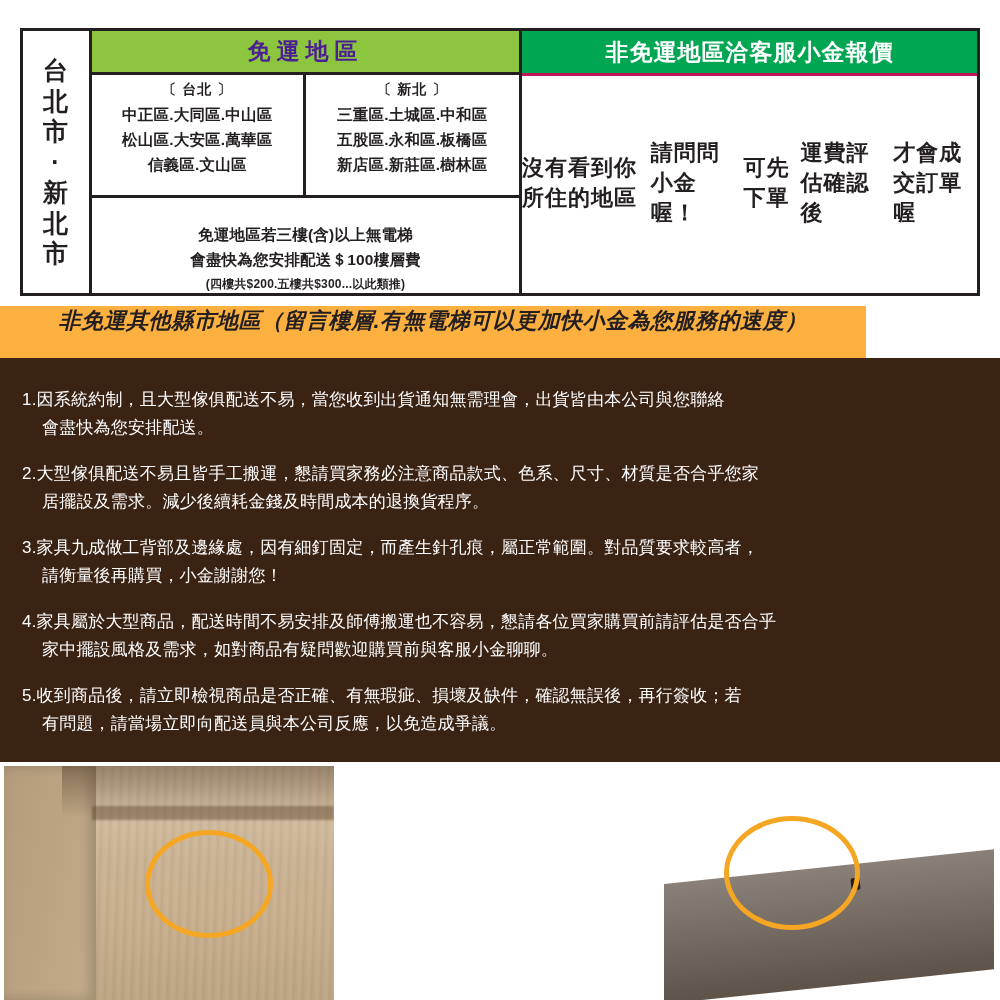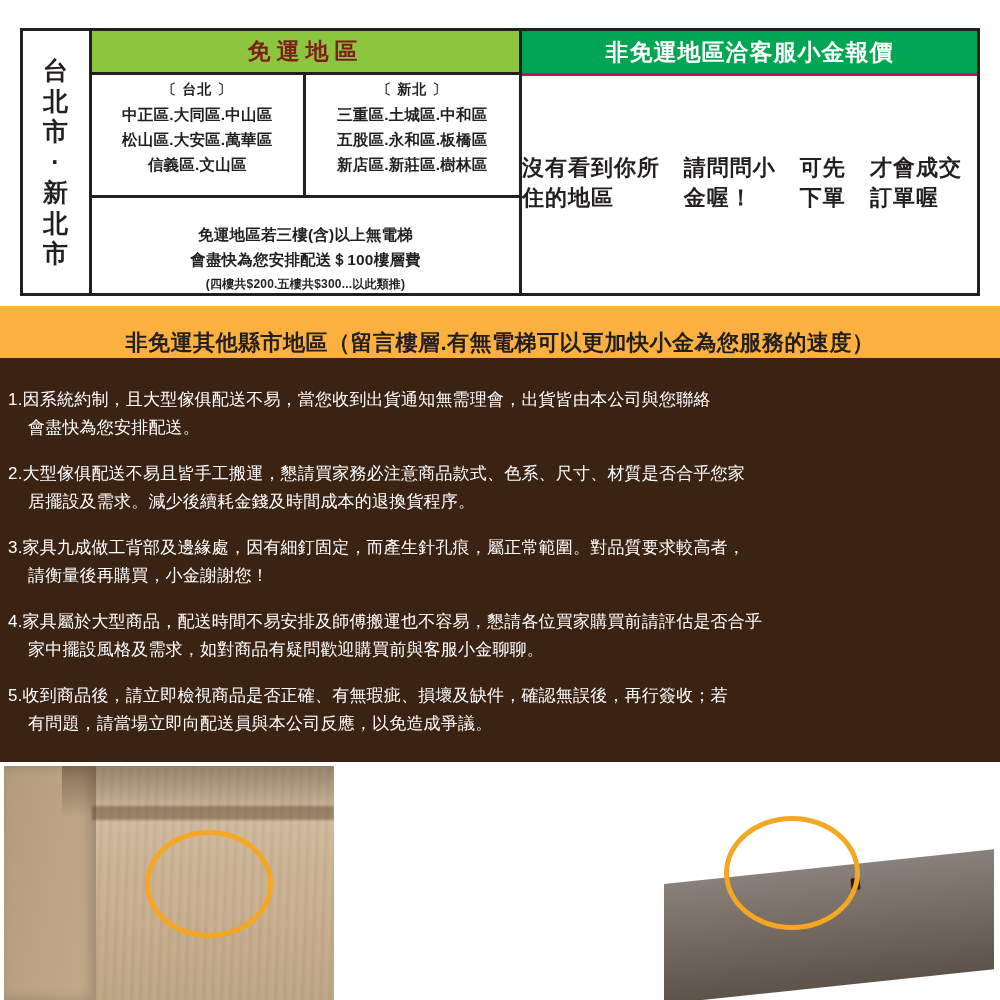--- a/index.html
+++ b/index.html
@@ -58,21 +58,21 @@
   .ship-mid-head {
     height: 42px;
     background: #8cc63e;
     border-bottom: 3px solid #231f20;
     display: flex;
     align-items: center;
     justify-content: center;
     font-size: 23px;
     font-weight: bold;
     letter-spacing: 6px;
-    color: #7f1d1d;
+    color: #4c1d95;
   }
   .ship-mid-cols {
     display: flex;
     height: 122px;
     border-bottom: 3px solid #231f20;
   }
   .ship-col {
     flex: 1 1 50%;
     display: flex;
     flex-direction: column;
@@ -149,45 +149,46 @@
     font-weight: bold;
     letter-spacing: 1px;
     color: #231f20;
   }
 
   
   .banner {
     position: absolute;
     left: 0;
     top: 306px;
-    width: 1000px;
+    width: 866px;
     height: 52px;
     background: #fcb040;
     display: flex;
-    align-items: flex-end;
-    justify-content: center;
+    align-items: flex-start;
+    justify-content: center;
+    font-style: italic;
   }
   .banner-text {
     font-size: 22px;
     font-weight: bold;
     color: #231f20;
     letter-spacing: 0.5px;
   }
 
   
   .notes {
     position: absolute;
     left: 0;
     top: 358px;
     width: 1000px;
     height: 404px;
     background: #3b2314;
     color: #ffffff;
     box-sizing: border-box;
-    padding: 28px 22px 10px 8px;
+    padding: 28px 22px 10px 22px;
   }
   .note-item {
     font-size: 17px;
     line-height: 1.62;
     letter-spacing: 0.2px;
     margin-bottom: 19px;
     font-weight: normal;
   }
   .note-item .l2 { display: block; padding-left: 20px; }
 
@@ -319,20 +320,21 @@
         <div class="n2">(四樓共$200.五樓共$300...以此類推)</div>
       </div>
     </div>
 
     <div class="ship-right">
       <div class="ship-right-head">非免運地區洽客服小金報價</div>
       <div class="ship-right-body">
         <div>沒有看到你所住的地區</div>
         <div>請問問小金喔！</div>
         <div>可先下單</div>
+        <div>運費評估確認後</div>
         <div>才會成交訂單喔</div>
       </div>
     </div>
 
   </div>
 
   <div class="banner">
     <div class="banner-text">非免運其他縣市地區（留言樓層.有無電梯可以更加快小金為您服務的速度）</div>
   </div>
 

